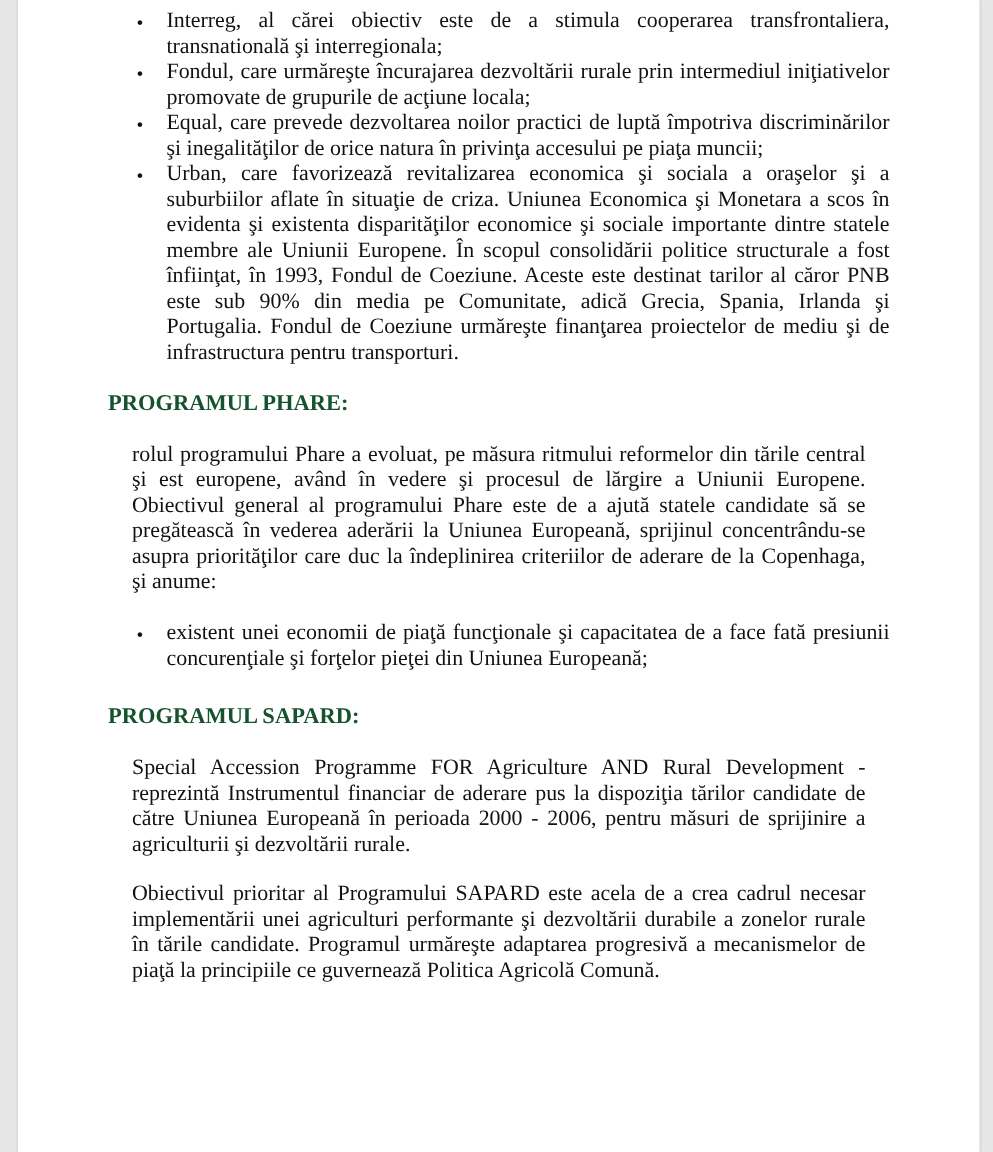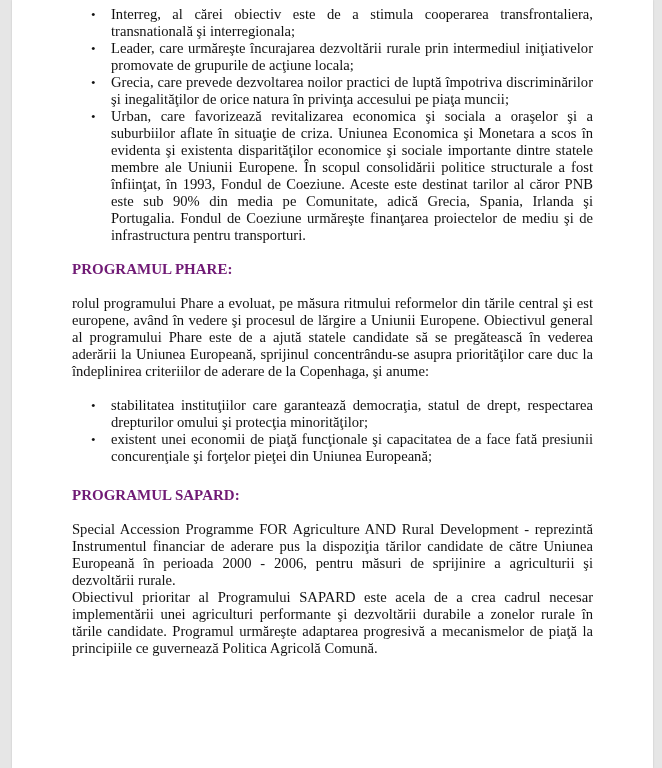--- a/index.html
+++ b/index.html
@@ -18,42 +18,41 @@
     font-size:14.6px; line-height:17px; color:#111;
   }
   ul.bullets { list-style:none; margin:0; padding:0; }
   ul.bullets li {
     position:relative; padding-left:39px; text-align:justify;
   }
   ul.bullets li::before {
     content:"\2022"; position:absolute; left:19px; top:0; font-size:13px;
   }
   .heading {
-    color:#701a75; font-weight:bold; font-size:15px; margin:0;
+    color:#14532d; font-weight:bold; font-size:15px; margin:0;
   }
-  p { margin:0; text-align:justify; }
+  p { margin:16px; text-align:justify; }
 </style>
 </head>
 <body>
 
 <div class="page">
   <div class="content">
     <ul class="bullets">
       <li>Interreg, al cărei obiectiv este de a stimula cooperarea transfrontaliera, transnatională şi interregionala;</li>
-      <li>Leader, care urmăreşte încurajarea dezvoltării rurale prin intermediul iniţiativelor promovate de grupurile de acţiune locala;</li>
-      <li>Grecia, care prevede dezvoltarea noilor practici de luptă împotriva discriminărilor şi inegalităţilor de orice natura în privinţa accesului pe piaţa muncii;</li>
+      <li>Fondul, care urmăreşte încurajarea dezvoltării rurale prin intermediul iniţiativelor promovate de grupurile de acţiune locala;</li>
+      <li>Equal, care prevede dezvoltarea noilor practici de luptă împotriva discriminărilor şi inegalităţilor de orice natura în privinţa accesului pe piaţa muncii;</li>
       <li>Urban, care favorizează revitalizarea economica şi sociala a oraşelor şi a suburbiilor aflate în situaţie de criza. Uniunea Economica şi Monetara a scos în evidenta şi existenta disparităţilor economice şi sociale importante dintre statele membre ale Uniunii Europene. În scopul consolidării politice structurale a fost înfiinţat, în 1993, Fondul de Coeziune. Aceste este destinat tarilor al căror PNB este sub 90% din media pe Comunitate, adică Grecia, Spania, Irlanda şi Portugalia. Fondul de Coeziune urmăreşte finanţarea proiectelor de mediu şi de infrastructura pentru transporturi.</li>
     </ul>
 
     <h2 class="heading" style="margin-top:17px;">PROGRAMUL PHARE:</h2>
 
     <p style="margin-top:17px;">rolul programului Phare a evoluat, pe măsura ritmului reformelor din tările central şi est europene, având în vedere şi procesul de lărgire a Uniunii Europene. Obiectivul general al programului Phare este de a ajută statele candidate să se pregătească în vederea aderării la Uniunea Europeană, sprijinul concentrându-se asupra priorităţilor care duc la îndeplinirea criteriilor de aderare de la Copenhaga, şi anume:</p>
 
     <ul class="bullets" style="margin-top:17px;">
-      <li>stabilitatea instituţiilor care garantează democraţia, statul de drept, respectarea drepturilor omului şi protecţia minorităţilor;</li>
       <li>existent unei economii de piaţă funcţionale şi capacitatea de a face fată presiunii concurenţiale şi forţelor pieţei din Uniunea Europeană;</li>
     </ul>
 
     <h2 class="heading" style="margin-top:22px;">PROGRAMUL SAPARD:</h2>
 
     <p style="margin-top:17px;">Special Accession Programme FOR Agriculture AND Rural Development - reprezintă Instrumentul financiar de aderare pus la dispoziţia tărilor candidate de către Uniunea Europeană în perioada 2000 - 2006, pentru măsuri de sprijinire a agriculturii şi dezvoltării rurale.</p>
     <p>Obiectivul prioritar al Programului SAPARD este acela de a crea cadrul necesar implementării unei agriculturi performante şi dezvoltării durabile a zonelor rurale în tările candidate. Programul urmăreşte adaptarea progresivă a mecanismelor de piaţă la principiile ce guvernează Politica Agricolă Comună.</p>
   </div>
 </div>
 

